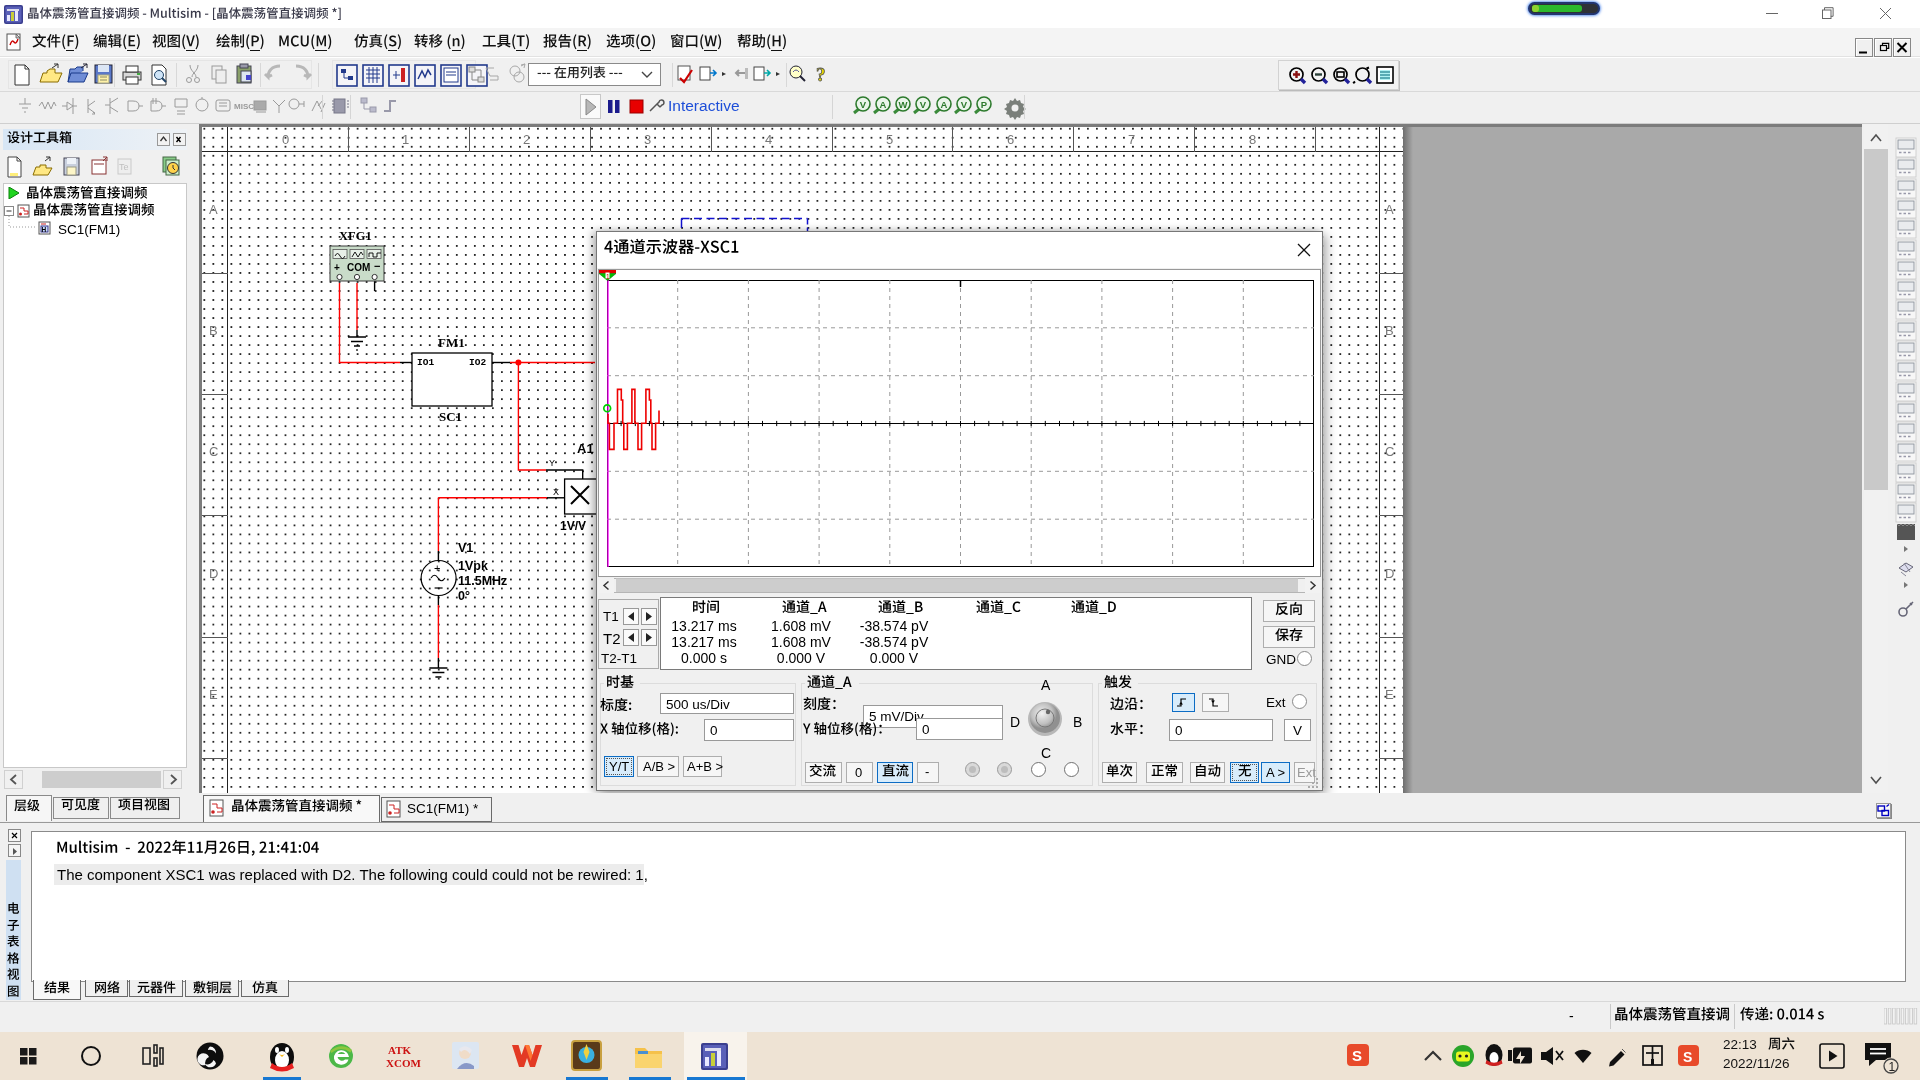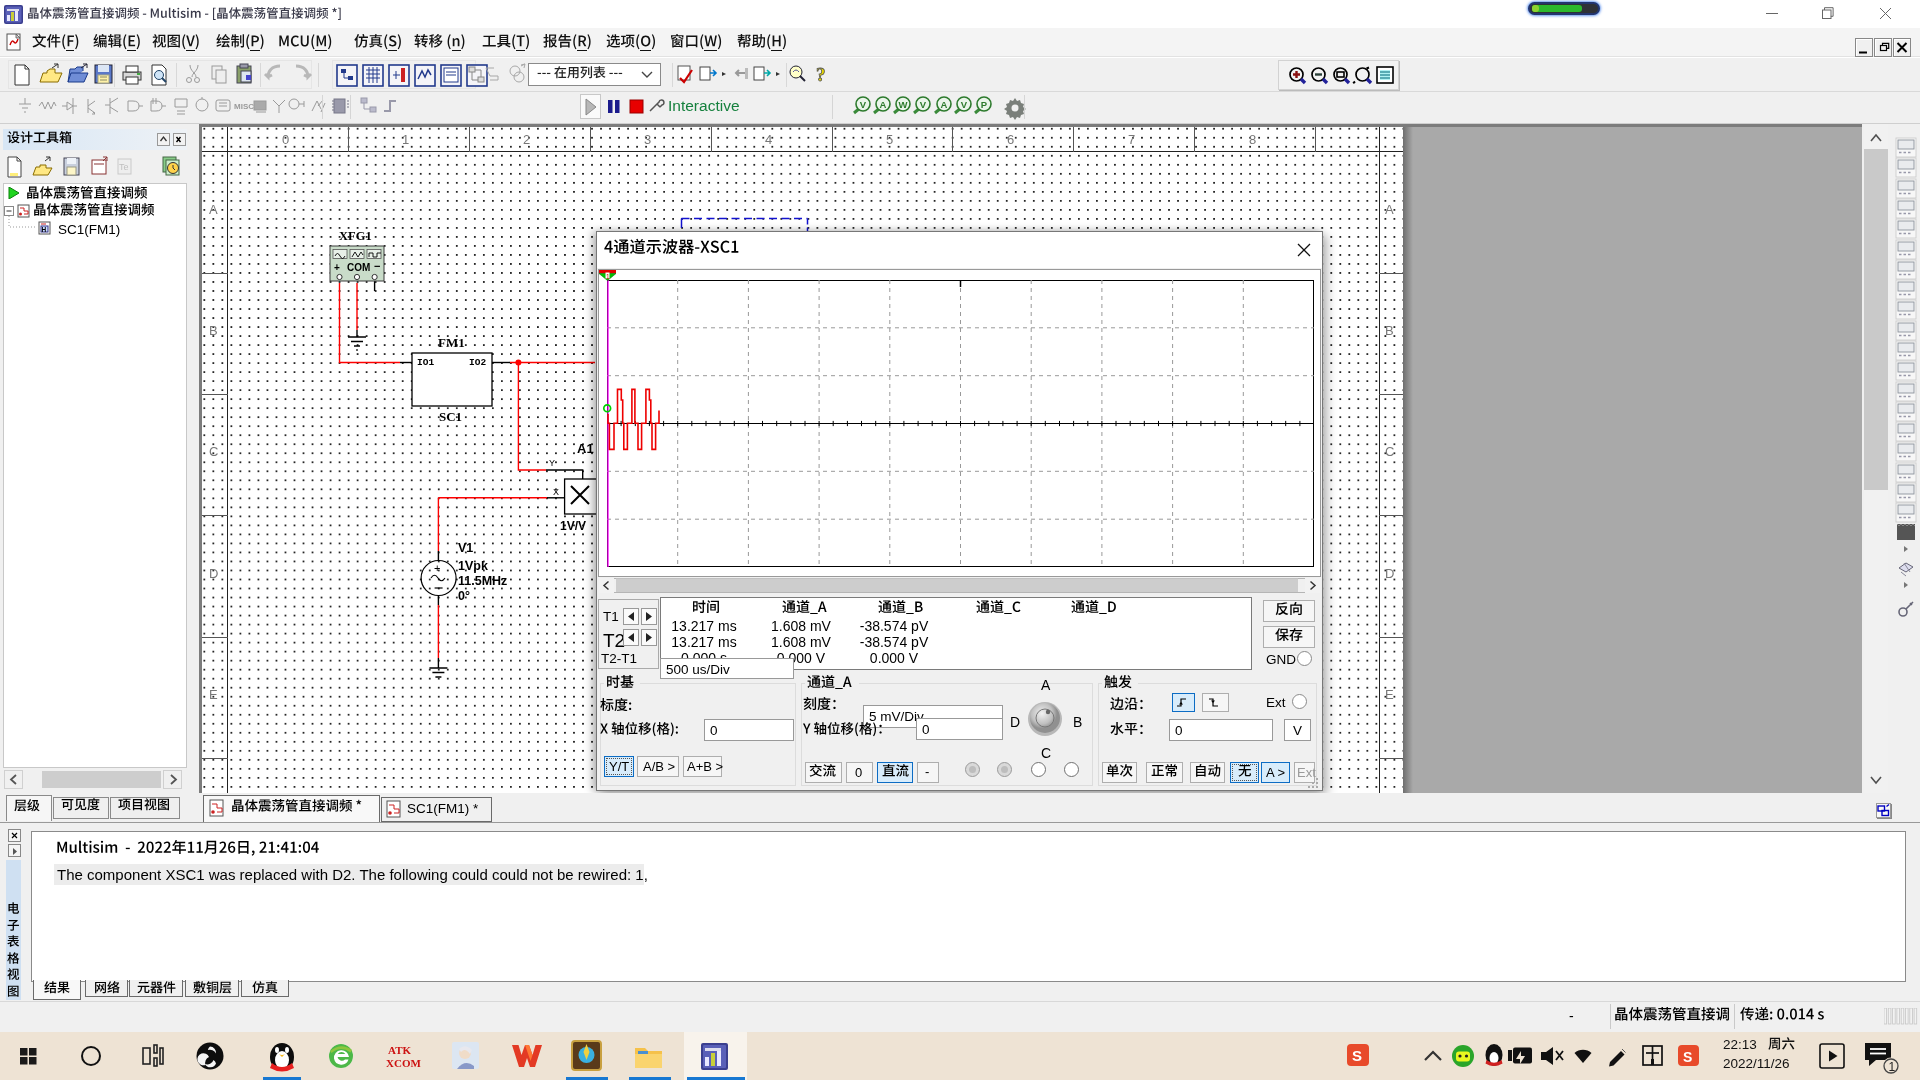--- a/index.html
+++ b/index.html
@@ -604,21 +604,21 @@
 <div class="abs" style="left:580px;top:94px;width:21px;height:25px;background:#fafafa;border:1px solid #c8c8c8"></div>
 <svg class="abs" style="left:580px;top:94px" width="460" height="26" viewBox="0 0 460 26">
 <path d="M6 5 l10 8 -10 8 z" fill="#b8b8b8" stroke="#888"></path>
 <g fill="#1a1a8c">
       <rect x="28" y="6" width="4.5" height="13"></rect>
       <rect x="35" y="6" width="4.5" height="13"></rect>
     </g>
 <rect x="50" y="6" width="13" height="13" fill="#e80000" stroke="#990000"></rect>
 <path d="M70 17 l7 -7 m0 0 l2 -2 a2.5 2.5 0 1 1 3 3 l-2 2 m-3 -3 l3 3" stroke="#555" fill="none" stroke-width="1.5"></path>
 </svg>
-<div class="lat" style="left:668px;top:97px;font-size:15.5px;color:#15803d">Interactive</div>
+<div class="lat" style="left:668px;top:97px;font-size:15.5px;color:#1d4ed8">Interactive</div>
 <div class="abs" style="left:832px;top:95px;width:1px;height:24px;background:#d5d5d5"></div>
 <svg class="abs" style="left:840px;top:95px" width="200" height="26" viewBox="0 0 200 26">
     <g transform="translate(11,0)">
       <path d="M3 18 l6 -5" stroke="#3a8a3a" stroke-width="3"></path>
       <circle cx="12" cy="9" r="7" fill="#eaf5ea" stroke="#2d7a2d" stroke-width="1.6"></circle>
       <text x="12" y="12.5" text-anchor="middle" font-size="9.5" font-weight="bold" fill="#2d7a2d" font-family="Liberation Sans">V</text>
     </g>
     <g transform="translate(31,0)">
       <path d="M3 18 l6 -5" stroke="#3a8a3a" stroke-width="3"></path>
       <circle cx="12" cy="9" r="7" fill="#eaf5ea" stroke="#2d7a2d" stroke-width="1.6"></circle>
@@ -1088,21 +1088,21 @@
 <div class="abs" style="left:598.5px;top:578px;width:721px;height:15px;background:#f0f0f0;border:1px solid #b5b5b5"></div>
 <svg class="abs" style="left:598.5px;top:578px" width="721" height="15" viewBox="0 0 721 15">
 <rect x="0" y="0" width="15" height="15" fill="#f2f2f2"></rect>
     <rect x="706" y="0" width="15" height="15" fill="#f2f2f2"></rect>
     <rect x="17" y="0.5" width="682" height="13.5" fill="#cdcdcd"></rect>
 <path d="M9.5 3.5 l-4.5 4 4.5 4" fill="none" stroke="#333" stroke-width="1.5"></path>
 <path d="M711.5 3.5 l4.5 4 -4.5 4" fill="none" stroke="#333" stroke-width="1.5"></path>
 </svg>
 <div class="abs" style="left:598px;top:599px;width:61px;height:70px;background:#f0f0f0;border:1px solid #aaa"></div>
 <div class="lat" style="left:603px;top:609px;font-size:13.5px">T1</div>
-<div class="lat" style="left:603px;top:630px;font-size:19px">T2</div>
+<div class="lat" style="left:603px;top:630px;font-size:15px">T2</div>
 <div class="lat" style="left:601px;top:651px;font-size:13.5px">T2-T1</div>
 <div class="abs" style="left:623px;top:608px;width:16px;height:17px;background:#fafafa;border:1px solid #999"></div>
 <div class="abs" style="left:641px;top:608px;width:16px;height:17px;background:#fafafa;border:1px solid #999"></div>
 <svg class="abs" style="left:623px;top:608px" width="34" height="17" viewBox="0 0 34 17">
     <path d="M11 4 l-6 4.5 6 4.5 z" fill="#222"></path>
     <path d="M23 4 l6 4.5 -6 4.5 z" fill="#222"></path>
   </svg>
 <div class="abs" style="left:623px;top:629px;width:16px;height:17px;background:#fafafa;border:1px solid #999"></div>
 <div class="abs" style="left:641px;top:629px;width:16px;height:17px;background:#fafafa;border:1px solid #999"></div>
 <svg class="abs" style="left:623px;top:629px" width="34" height="17" viewBox="0 0 34 17">
@@ -1188,21 +1188,21 @@
       <use href="#u22522" transform="translate(14.0,10.92) scale(0.014000)"></use>
     </g>
   </svg>
 <svg style="position:absolute;left:600.0px;top:698.5px;overflow:visible" width="2" height="2">
     <g fill="#000">
       <use href="#u26631" transform="translate(0.0,10.92) scale(0.014000)"></use>
       <use href="#u24230" transform="translate(14.0,10.92) scale(0.014000)"></use>
       <use href="#u58" transform="translate(28.0,10.92) scale(0.014000)"></use>
     </g>
   </svg>
-<div class="inp" style="left:660px;top:658px;width:134px;height:21px">500 us/Div</div>
+<div class="inp" style="left:660px;top:693px;width:134px;height:21px">500 us/Div</div>
 <svg style="position:absolute;left:600.0px;top:722.5px;overflow:visible" width="2" height="2">
     <g fill="#000">
       <use href="#u88" transform="translate(0.0,10.53) scale(0.013500)"></use>
       <use href="#u32" transform="translate(8.1,10.53) scale(0.013500)"></use>
       <use href="#u36724" transform="translate(11.1,10.53) scale(0.013500)"></use>
       <use href="#u20301" transform="translate(24.6,10.53) scale(0.013500)"></use>
       <use href="#u31227" transform="translate(38.1,10.53) scale(0.013500)"></use>
       <use href="#u40" transform="translate(51.6,10.53) scale(0.013500)"></use>
       <use href="#u26684" transform="translate(56.5,10.53) scale(0.013500)"></use>
       <use href="#u41" transform="translate(70.0,10.53) scale(0.013500)"></use>

